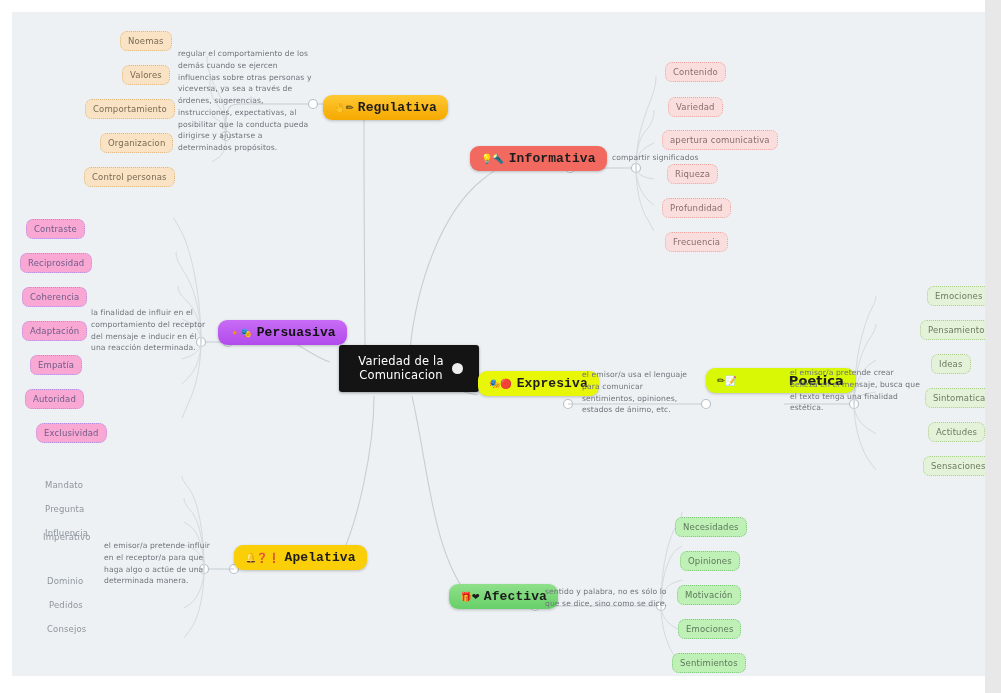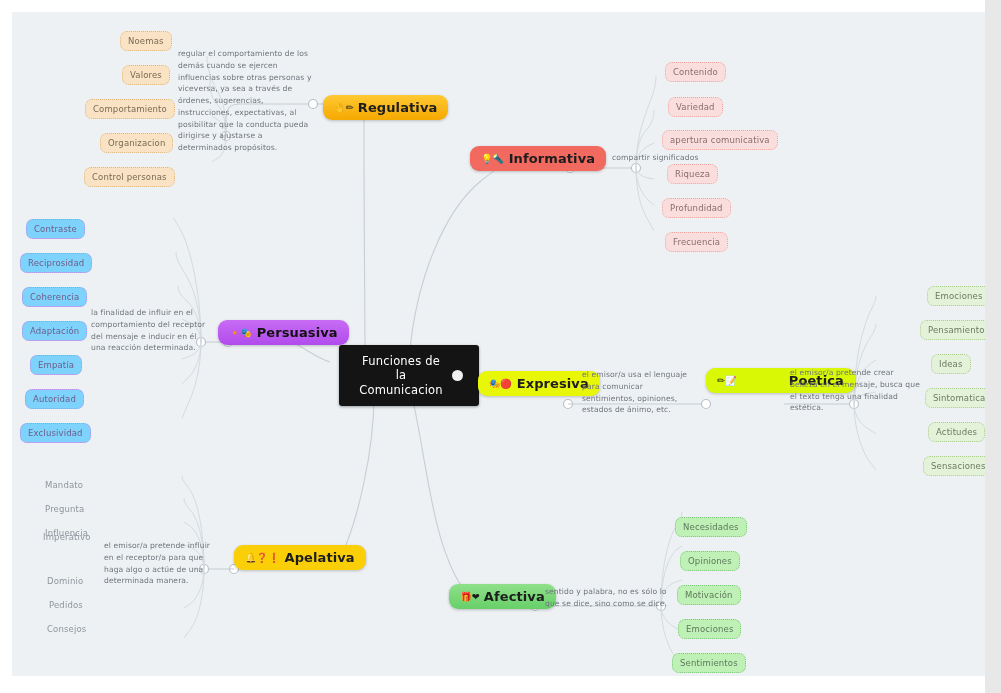--- a/index.html
+++ b/index.html
@@ -99,42 +99,42 @@
   .branch {
     border-radius: 9px;
     padding: 5px 11px;
     font-size: 13px;
     font-weight: bold;
     color: #1d1d1d;
     box-shadow: 0 1px 3px rgba(0,0,0,.22);
     gap: 4px;
   }
   .branch .emo { font-size: 9.5px; line-height: 1; }
-  .branch .btxt { letter-spacing: .1px; }
+  .branch .btxt { letter-spacing: .1px; font-family: Liberation Mono, monospace; }
 
   .b-regulativa { background: linear-gradient(180deg,#ffc933,#f5a800); }
   .b-informativa { background: #f1695f; }
   .b-persuasiva  { background: linear-gradient(180deg,#c86cf5,#b14bec); color:#111; }
   .b-expresiva   { background: #e8f607; }
   .b-poetica     { background: #d8f806; }
   .b-apelativa   { background: #fbcf07; }
   .b-afectiva    { background: linear-gradient(180deg,#8fe08a,#67d068); }
   .b-poetica .btxt { font-family: "DejaVu Sans", sans-serif; font-weight: bold; margin-left: 48px; }
 
   
   .leaf {
     border-radius: 7px;
     font-size: 8.5px;
     padding: 4px 7px;
     color: #6d6f76;
     letter-spacing: .15px;
   }
   .leaf-tan   { background:#f9e3c4; border:1.2px dotted #e0b77a; color:#7a6a53; }
   .leaf-pink  { background:#fadedd; border:1.2px dotted #f0a6a0; color:#8a6c6a; }
-  .leaf-purple{ background:#7dd3fc; border:1.2px dotted #b98de4; color:#6f5c88; }
+  .leaf-purple{ background:#f9a8d4; border:1.2px dotted #b98de4; color:#6f5c88; }
   .leaf-green { background:#e4f2d9; border:1.2px dotted #a9cf8a; color:#6c7a62; }
   .leaf-mint  { background:#bff0b6; border:1.2px dotted #7ec97a; color:#5e7a5c; }
   .leaf-plain { background:transparent; border:none; color:#8f969d; }
 
   
   .desc {
     position: absolute;
     font-size: 7.6px;
     line-height: 1.55;
     color: #6f757c;
@@ -228,21 +228,21 @@
       <circle class="joint" cx="649" cy="594" r="4.5"></circle>
       <path class="edge-thin" d="M 649 594 C 649 556, 656 528, 664 514 C 668 508, 670 504, 670 500"></path>
       <path class="edge-thin" d="M 649 594 C 649 566, 656 546, 664 538 L 670 534"></path>
       <path class="edge-thin" d="M 649 594 C 649 580, 656 572, 664 570 L 670 568"></path>
       <path class="edge-thin" d="M 649 594 C 649 604, 656 612, 664 616 L 670 620"></path>
       <path class="edge-thin" d="M 649 594 C 649 616, 656 636, 664 646 L 670 654"></path>
 
     </svg>
 
     <div class="node root-node" style="left:327px; top:333px;">
-      <span class="root-label">Funciones de la Comunicacion</span>
+      <span class="root-label">Variedad de la Comunicacion</span>
       <span class="root-dot"></span>
     </div>
 
     <div class="node branch b-regulativa" style="left:311px; top:83px;">
       <span class="emo">🤚✏</span>
       <span class="btxt">Regulativa</span>
     </div>
     <div class="desc" style="left:166px; top:36px; width:140px;">regular el comportamiento de los demás cuando se ejercen influencias sobre otras personas y viceversa, ya sea a través de órdenes, sugerencias, instrucciones, expectativas, al posibilitar que la conducta pueda dirigirse y ajustarse a determinados propósitos.</div>
 
     <div class="node leaf leaf-tan" style="left:108px; top:19px;">Noemas</div>
@@ -269,21 +269,21 @@
       <span class="btxt">Persuasiva</span>
     </div>
     <div class="desc" style="left:79px; top:295px; width:115px;">la finalidad de influir en el comportamiento del receptor del mensaje e inducir en él una reacción determinada.</div>
 
     <div class="node leaf leaf-purple" style="left:14px; top:207px;">Contraste</div>
     <div class="node leaf leaf-purple" style="left:8px;  top:241px;">Reciprosidad</div>
     <div class="node leaf leaf-purple" style="left:10px; top:275px;">Coherencia</div>
     <div class="node leaf leaf-purple" style="left:10px; top:309px;">Adaptación</div>
     <div class="node leaf leaf-purple" style="left:18px; top:343px;">Empatía</div>
     <div class="node leaf leaf-purple" style="left:13px; top:377px;">Autoridad</div>
-    <div class="node leaf leaf-purple" style="left:8px;  top:411px;">Exclusividad</div>
+    <div class="node leaf leaf-purple" style="left:24px;  top:411px;border-radius:8px;">Exclusividad</div>
 
     <div class="node branch b-expresiva" style="left:466px; top:359px;">
       <span class="emo">🎭🔴</span>
       <span class="btxt">Expresiva</span>
     </div>
     <div class="desc" style="left:570px; top:357px; width:112px;">el emisor/a usa el lenguaje para comunicar sentimientos, opiniones, estados de ánimo, etc.</div>
 
     <div class="node branch b-poetica" style="left:694px; top:356px;">
       <span class="emo">✏📝</span>
       <span class="btxt">Poetica</span>

